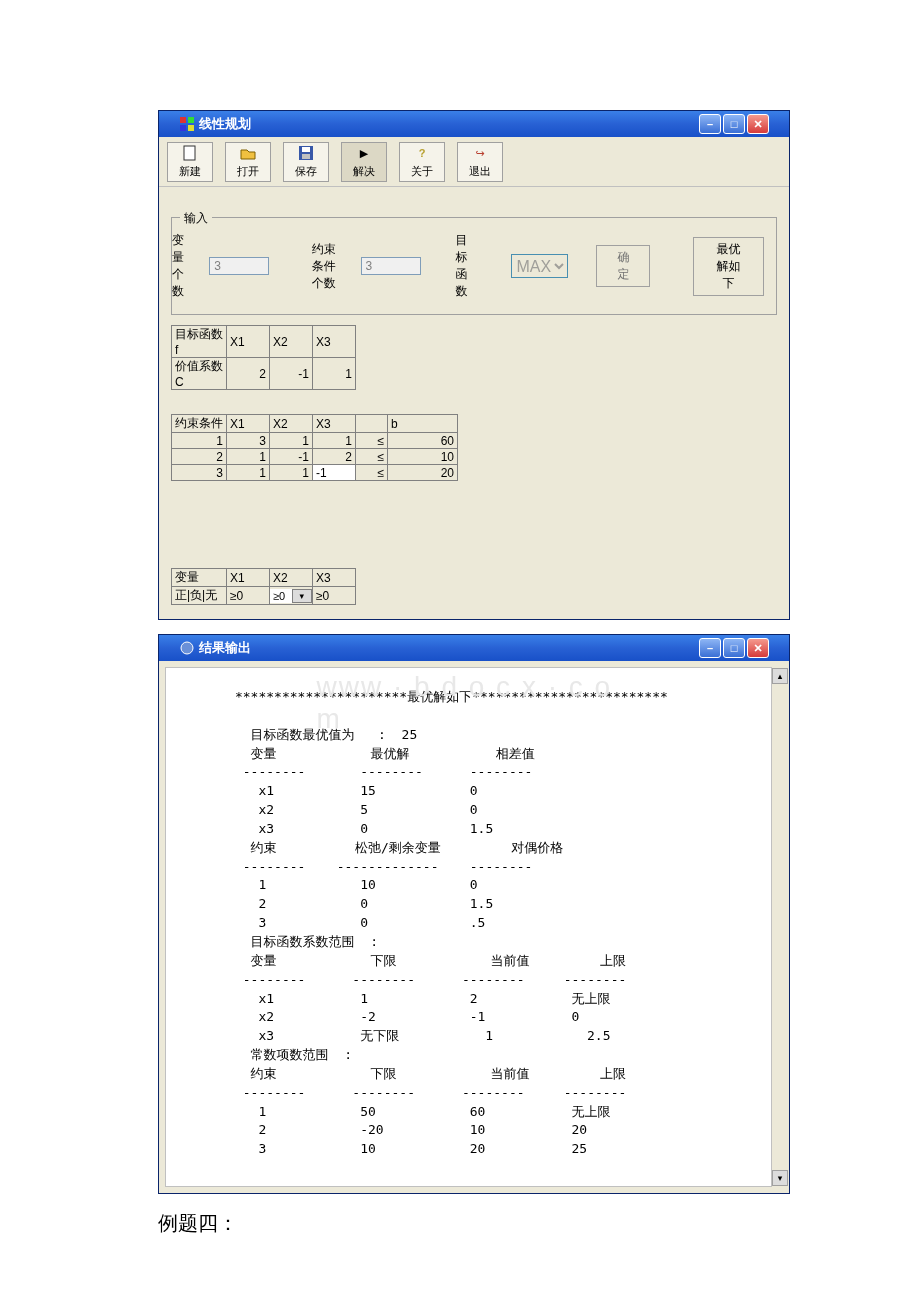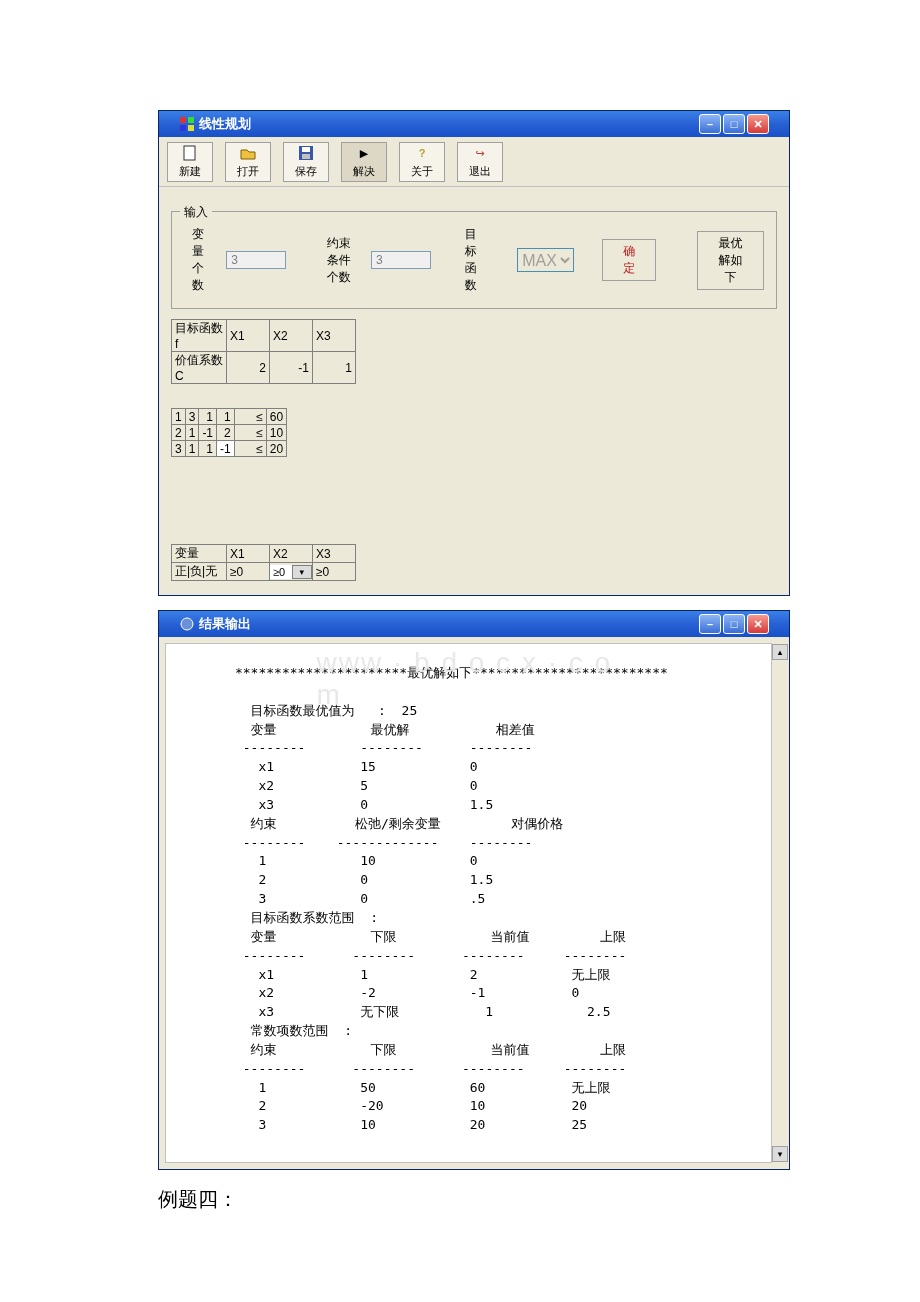--- a/index.html
+++ b/index.html
@@ -63,23 +63,23 @@
   .tbtn .ticon { height: 18px; display:flex; align-items:center; justify-content:center; }
   .tbtn .tlabel { margin-top: 2px; }
   .pressed { background:#dcd8c5; }
 
   .panel {
     padding: 8px 12px 14px 12px;
     position: relative;
   }
   .fieldset {
     border: 1px solid #a0a0a0;
-    padding: 10px 12px 10px 20px;
+    padding: 10px 12px 10px 0;
     position: relative;
-    margin-top: 16px;
+    margin-top: 22px;
   }
   .legend {
     position: absolute;
     top: -8px; left: 8px;
     background: #ece9d8;
     padding: 0 4px;
     font-size: 12px;
   }
   .row { display: flex; align-items: center; gap: 14px; margin: 4px 0;}
   .lbl { font-size: 12px; }
@@ -98,21 +98,21 @@
     font-size: 16px;
     color:#808080;
   }
   .btn {
     border: 1px solid #a0a0a0;
     background: #ece9d8;
     padding: 3px 20px;
     font-size: 12px;
     cursor: pointer;
   }
-  .btn[disabled] { color:#b91c1c; }
+  .btn[disabled] { color:#737373; }
 
   table.grid {
     border-collapse: collapse;
     font-size: 12px;
     margin-top: 10px;
   }
   table.grid td, table.grid th {
     border: 1px solid #808080;
     text-align: right;
     height: 16px;
@@ -261,20 +261,28 @@
         <th>价值系数C</th>
         <td>2</td>
         <td>-1</td>
         <td>1</td>
       </tr>
     </tbody>
       </table>
 
     <table class="grid" style="margin-top:24px;">
       <tbody>
+          <tr>
+        <th class="narrow">约束条件</th>
+        <th class="mid">X1</th>
+        <th class="mid">X2</th>
+        <th class="mid">X3</th>
+        <th class="opcell"></th>
+        <th class="bcell" style="text-align:left">b</th>
+      </tr>
       <tr>
         <td>1</td>
         <td>3</td>
         <td>1</td>
         <td>1</td>
         <td class="opcell">≤</td>
         <td>60</td>
       </tr>
       <tr>
         <td>2</td>

